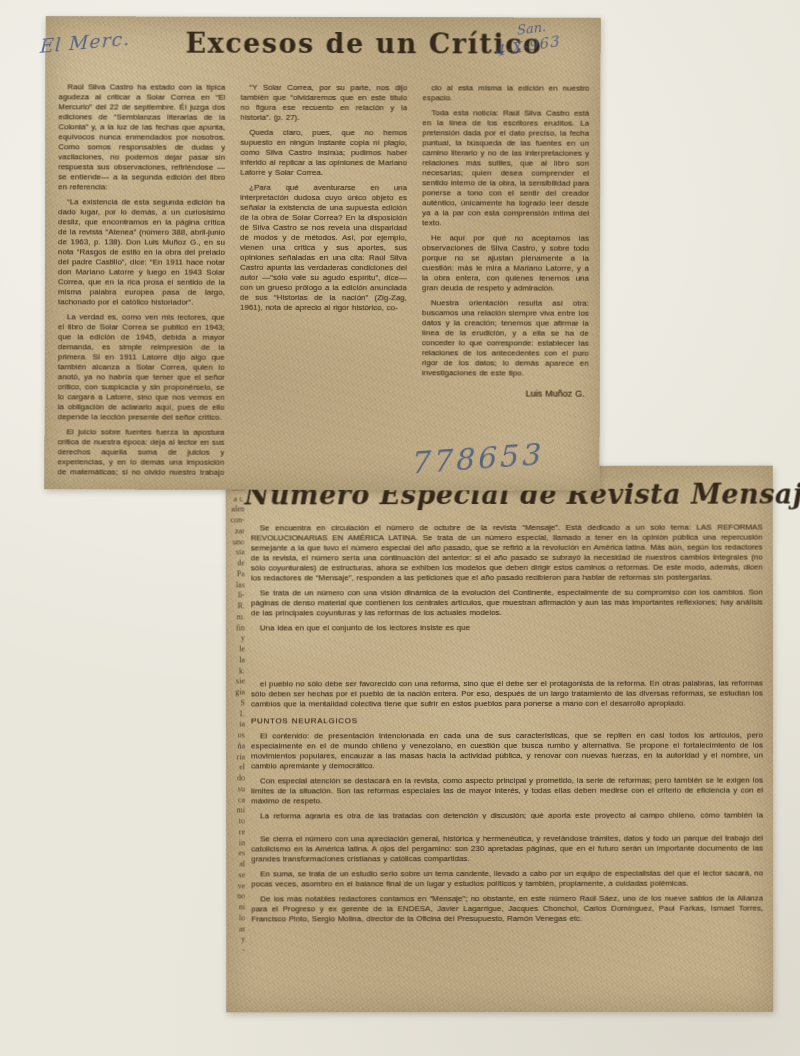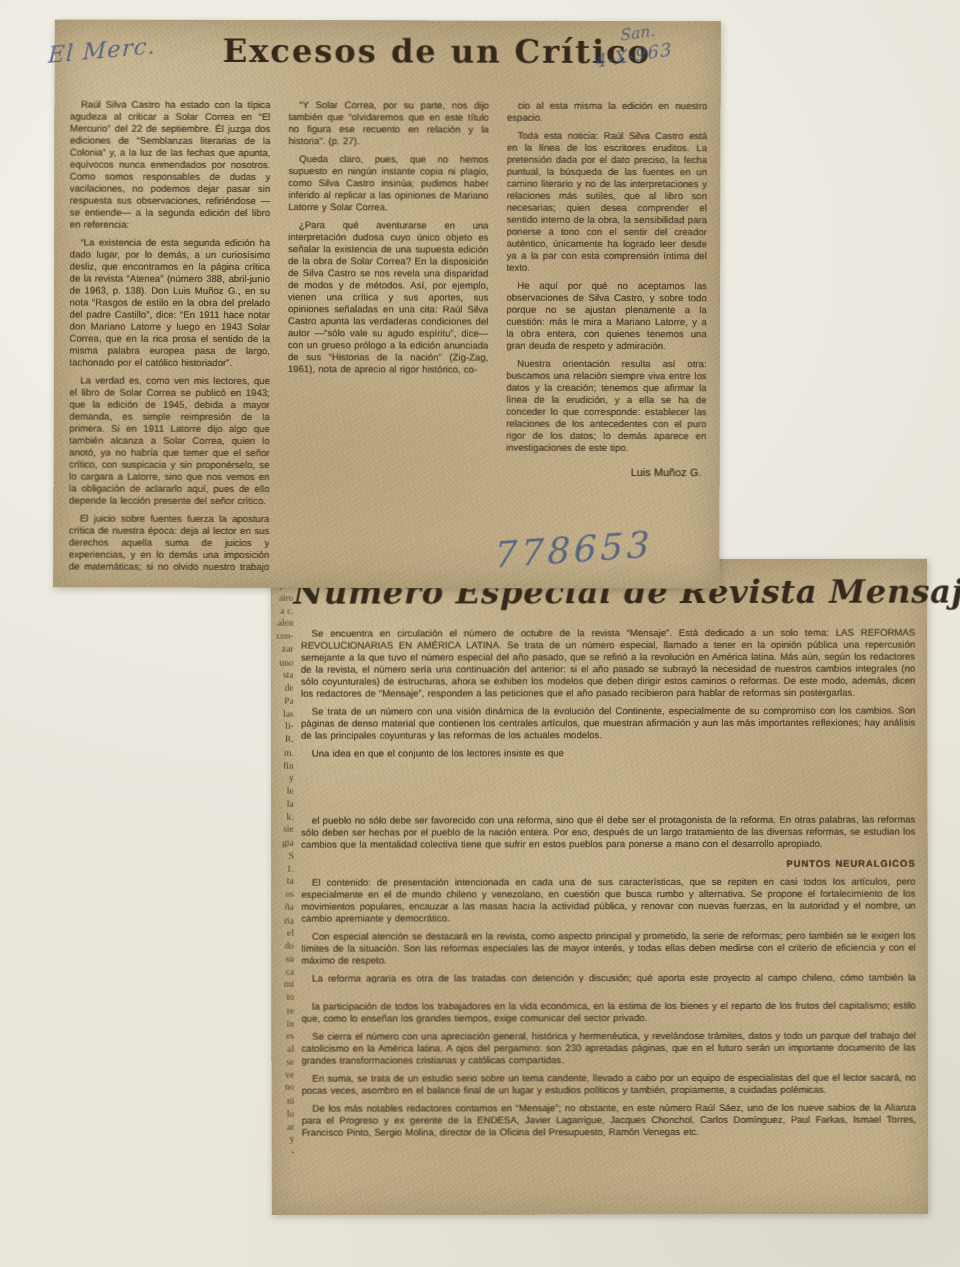--- a/index.html
+++ b/index.html
@@ -45,31 +45,31 @@
   #clip2-cols{left:25px;top:57px;width:512px;height:452px;gap:15px;flex-direction:column;}
   .col{flex:1 1 0;overflow:hidden;}
   .col p{
     margin:0 0 5px;text-indent:9px;text-align:justify;
     font-family:Liberation Sans, sans-serif;font-size:8px;line-height:1.25;
     color:#4c3d2a;filter:blur(.28px);
     text-shadow:0 0 .5px rgba(72,56,34,.75);
     word-spacing:.5px;
   }
   .col p.subhead{
-    text-indent:0;text-align:right;
-    font-family:"Liberation Sans", sans-serif;font-weight:bold;
+    text-indent:0;text-align:left;
+    font-family:"Liberation Sans", sans-serif;font-weight:normal;
     font-size:8px;letter-spacing:.7px;margin:7px 0 5px;color:#43331f;
   }
   .col p.byline{
     text-indent:0;text-align:right;padding-right:4px;
     font-family:"Liberation Sans", sans-serif;font-weight:normal;
     font-size:9px;margin-top:10px;color:#42321e;
   }
   #edge-strip{
-    position:absolute;left:2px;top:16px;width:17px;height:500px;
+    position:absolute;left:2px;top:6px;width:17px;height:500px;
     overflow:hidden;z-index:3;
   }
   #edge-strip p{
     margin:0 0 1px;text-align:right;font-size:8px;line-height:1.22;
     color:#4c3d2a;filter:blur(.3px);font-family:"Liberation Serif",serif;
     white-space:nowrap;
   }
   .hand{
     position:absolute;z-index:5;
     font-family:"DejaVu Serif", serif;font-style:italic;
@@ -168,19 +168,18 @@
         <p>Una idea en que el conjunto de los lectores insiste es que</p>
       </div>
     <div class="col">
         <p>el pueblo no sólo debe ser favorecido con una reforma, sino que él debe ser el protagonista de la reforma. En otras palabras, las reformas sólo deben ser hechas por el pueblo de la nación entera. Por eso, después de un largo tratamiento de las diversas reformas, se estudian los cambios que la mentalidad colectiva tiene que sufrir en estos pueblos para ponerse a mano con el desarrollo apropiado.</p>
         <p class="subhead">PUNTOS NEURALGICOS</p>
         <p>El contenido: de presentación intencionada en cada una de sus características, que se repiten en casi todos los artículos, pero especialmente en el de mundo chileno y venezolano, en cuestión que busca rumbo y alternativa. Se propone el fortalecimiento de los movimientos populares, encauzar a las masas hacia la actividad pública, y renovar con nuevas fuerzas, en la autoridad y el nombre, un cambio apremiante y democrático.</p>
         <p>Con especial atención se destacará en la revista, como aspecto principal y prometido, la serie de reformas; pero también se le exigen los límites de la situación. Son las reformas especiales las de mayor interés, y todas ellas deben medirse con el criterio de eficiencia y con el máximo de respeto.</p>
         <p>La reforma agraria es otra de las tratadas con detención y discusión; qué aporta este proyecto al campo chileno, cómo también la transformación de la empresa y de la vida económica. En este último equipo se propone</p>
       </div>
     <div class="col">
-        <p>la participación de todos los trabajadores en la vida económica, en la estima de los bienes y el reparto de los frutos del capitalismo; estilo que, como lo enseñan los grandes tiempos, exige comunicar del sector privado.</p>
         <p>Se cierra el número con una apreciación general, histórica y hermenéutica, y revelándose trámites, datos y todo un parque del trabajo del catolicismo en la América latina. A ojos del pergamino: son 230 apretadas páginas, que en el futuro serán un importante documento de las grandes transformaciones cristianas y católicas compartidas.</p>
         <p>En suma, se trata de un estudio serio sobre un tema candente, llevado a cabo por un equipo de especialistas del que el lector sacará, no pocas veces, asombro en el balance final de un lugar y estudios políticos y también, propiamente, a cuidadas polémicas.</p>
         <p>De los más notables redactores contamos en “Mensaje”; no obstante, en este número Raúl Sáez, uno de los nueve sabios de la Alianza para el Progreso y ex gerente de la ENDESA, Javier Lagarrigue, Jacques Chonchol, Carlos Domínguez, Paul Farkas, Ismael Torres, Francisco Pinto, Sergio Molina, director de la Oficina del Presupuesto, Ramón Venegas etc.</p>
       </div>
   </div>
 </div>
 
 </body></html>

